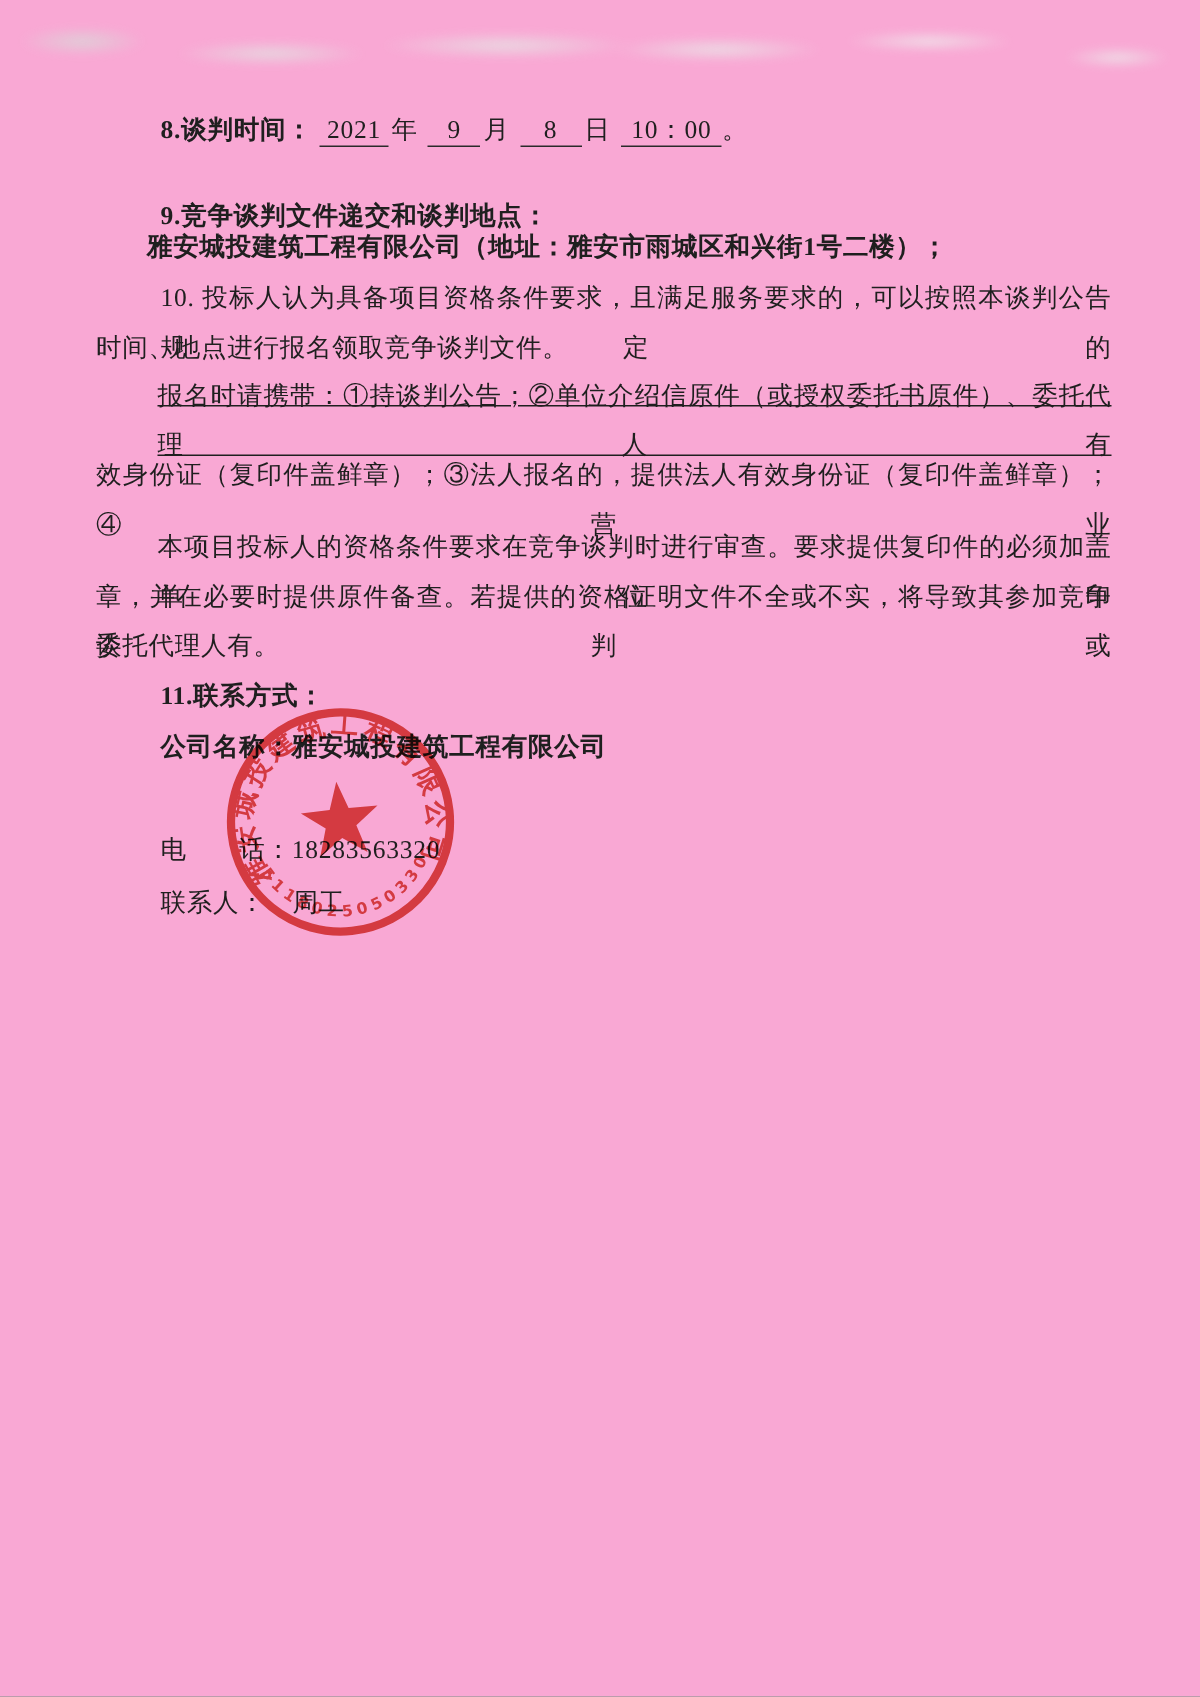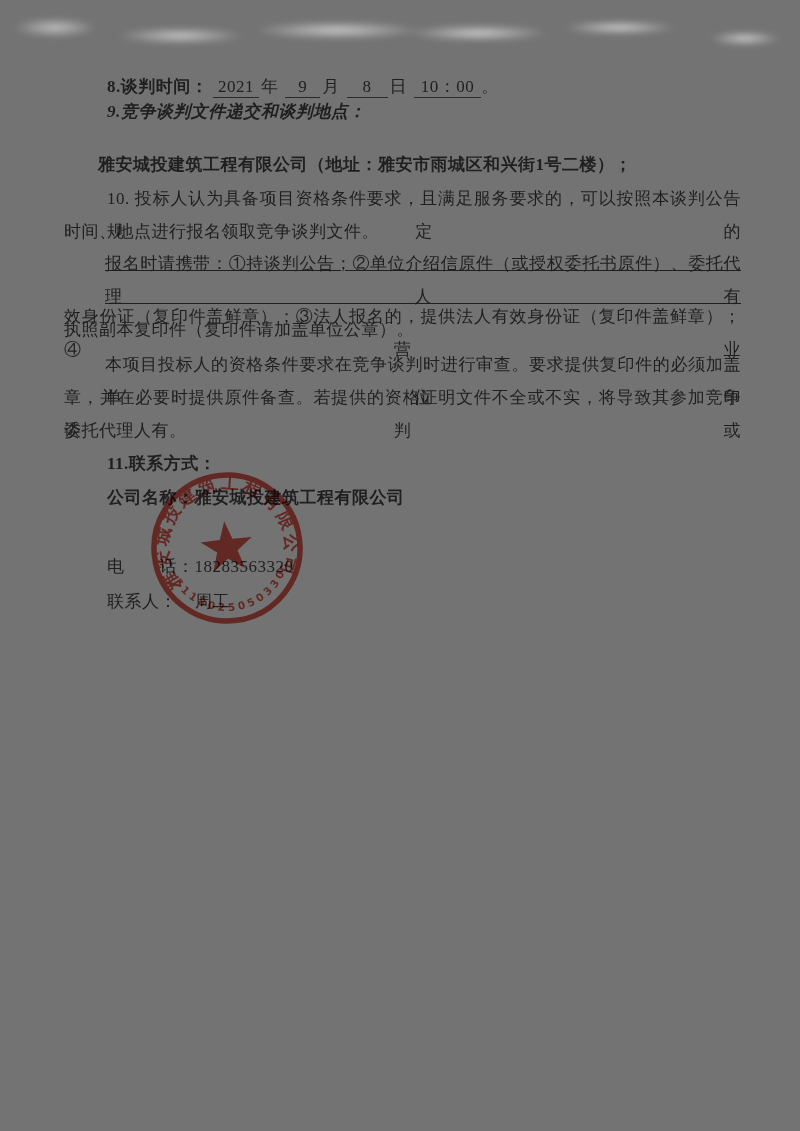--- a/index.html
+++ b/index.html
@@ -1,20 +1,20 @@
 <!DOCTYPE html>
 <html><head>
 <meta charset="utf-8">
 <style>
   html,body{margin:0;padding:0;background:#888;}
   .page{
     position:relative;
     width:800px;height:1131px;
     margin:0 auto;
-    background:#737373;
+    background:#f9a8d4;
     overflow:hidden;
     font-family:"Liberation Serif","DejaVu Serif",serif;
     color:#1f1f1f;
   }
   
   .scan-noise{
     position:absolute;top:6px;left:8px;width:784px;height:54px;
     background:
       radial-gradient(ellipse 60px 14px at 6% 40%, #d9d9d9 0%, transparent 70%),
       radial-gradient(ellipse 90px 12px at 22% 55%, #e3e3e3 0%, transparent 70%),
@@ -72,30 +72,29 @@
   <div class="scan-noise"></div>
 
   <div class="content-line indent" style="top:70px;">
     <span class="bold">8.谈判时间：</span>
     <span class="u u-year">2021</span><span class="unit">年</span>
     <span class="u u-month">9</span><span class="unit">月</span>
     <span class="u u-day">8</span><span class="unit">日</span>
     <span class="u u-time">10：00</span><span>。</span>
   </div>
 
-  <div class="content-line indent bold" style="top:95px;font-style:italic;">9.竞争谈判文件递交和谈判地点：</div>
+  <div class="content-line indent bold" style="top:127px;">9.竞争谈判文件递交和谈判地点：</div>
 
   <div class="content-line bold" style="top:148px;padding-left:34px;width:643px;">雅安城投建筑工程有限公司（地址：雅安市雨城区和兴街1号二楼）；</div>
 
   <div class="content-line wrapline just indent" style="top:182px;">10. 投标人认为具备项目资格条件要求，且满足服务要求的，可以按照本谈判公告规定的</div>
   <div class="content-line wrapline" style="top:215px;">时间、地点进行报名领取竞争谈判文件。</div>
 
   <div class="content-line wrapline just" style="top:247px;padding-left:41px;width:636px;text-decoration:underline;">报名时请携带：①持谈判公告；②单位介绍信原件（或授权委托书原件）、委托代理人有</div>
   <div class="content-line wrapline just" style="top:280px;margin-top:20px;">效身份证（复印件盖鲜章）；③法人报名的，提供法人有效身份证（复印件盖鲜章）；④营业</div>
-  <div class="content-line wrapline" style="top:313px;">执照副本复印件（复印件请加盖单位公章）。</div>
 
   <div class="content-line wrapline just" style="top:348px;padding-left:41px;width:636px;">本项目投标人的资格条件要求在竞争谈判时进行审查。要求提供复印件的必须加盖单位印</div>
   <div class="content-line wrapline just" style="top:381px;">章，并在必要时提供原件备查。若提供的资格证明文件不全或不实，将导致其参加竞争谈判或</div>
   <div class="content-line wrapline" style="top:414px;">委托代理人有。</div>
 
   <div class="content-line indent bold" style="top:447px;">11.联系方式：</div>
 
   <div class="content-line indent bold" style="top:481px;">
     <span>公司名称：</span><span>雅安城投建筑工程有限公司</span>
   </div>

